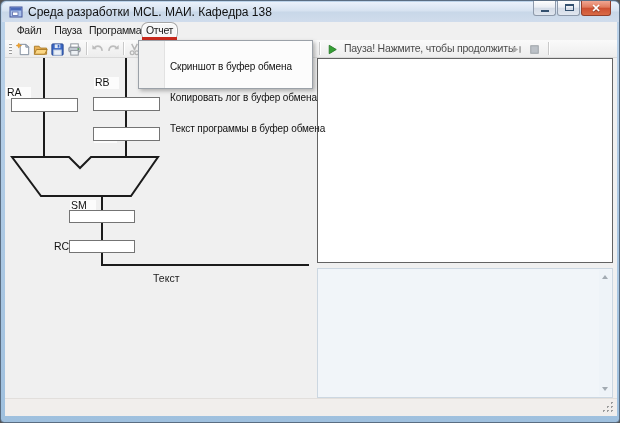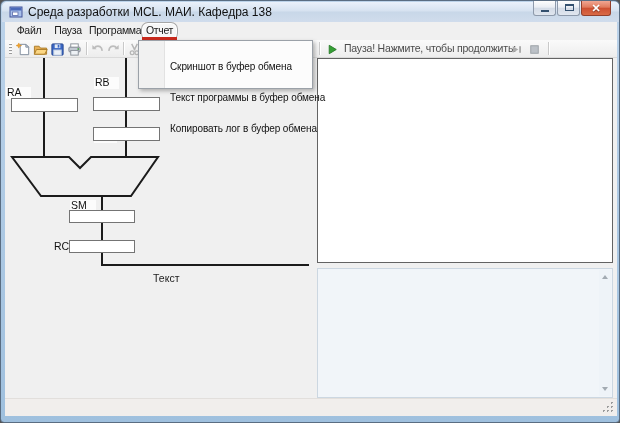--- a/index.html
+++ b/index.html
@@ -269,17 +269,17 @@
           <rect x="5" y="9" width="1" height="1"></rect>
         <rect x="5" y="5" width="1" height="1"></rect>
           <rect x="1" y="9" width="1" height="1"></rect>
       </g>
     </svg>
   </div>
 
   <div class="dropdown">
     <div class="gutter"></div>
     <div class="dd-item">Скриншот в буфер обмена</div>
+    <div class="dd-item">Копировать лог в буфер обмена</div>
     <div class="dd-item">Текст программы в буфер обмена</div>
-    <div class="dd-item">Копировать лог в буфер обмена</div>
   </div>
 
 </div>
 
 </body></html>

